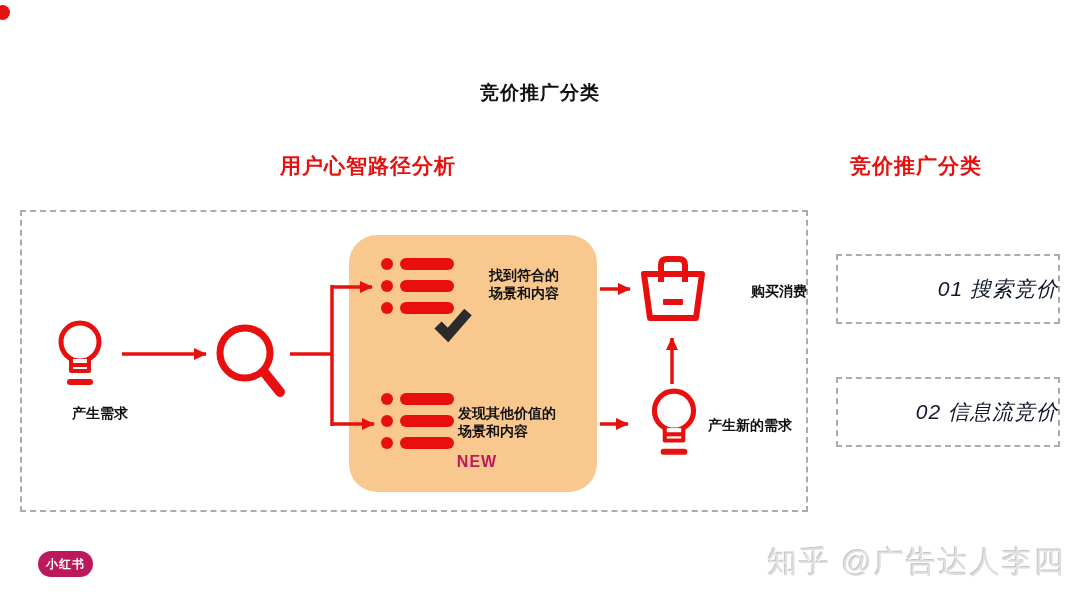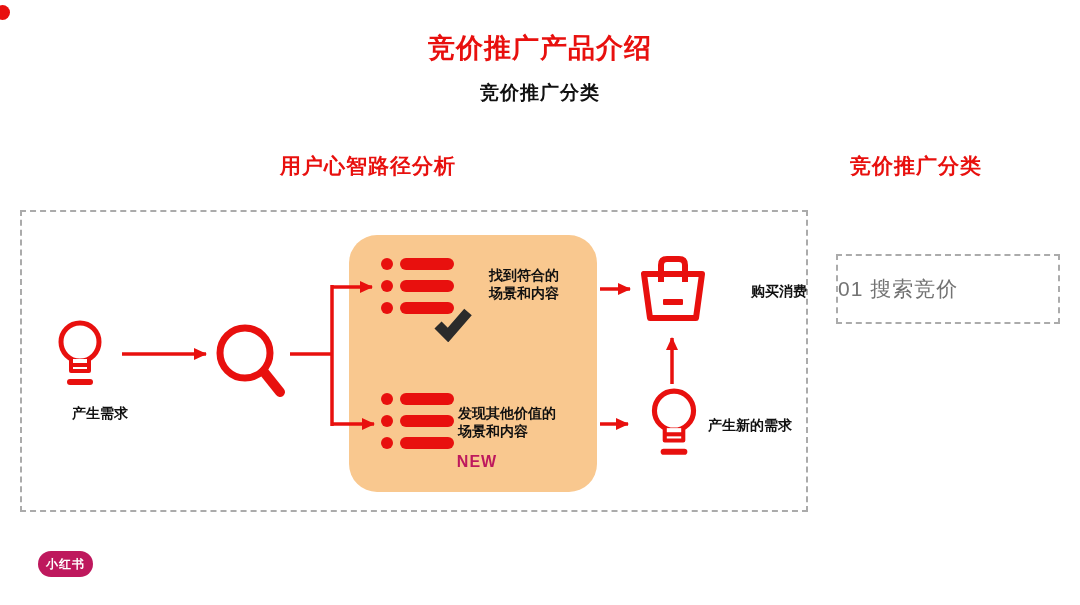--- a/index.html
+++ b/index.html
@@ -47,22 +47,22 @@
   .lbl-top{left:442px;top:54px;width:120px;text-align:center;}
   .lbl-bottom{left:436px;top:192px;width:130px;text-align:left;}
   .new-badge{position:absolute;left:415px;top:241px;width:80px;z-index:3;text-align:center;
     font-size:16px;font-weight:bold;color:#be185d;letter-spacing:1px;}
   .lbl-bag{left:695px;top:70px;width:90px;text-align:right;}
   .lbl-bulb2{left:686px;top:204px;width:100px;text-align:left;}
 
   .cat-box{
     position:absolute;left:836px;width:224px;height:70px;
     border:2px dashed #ABABAB;box-sizing:border-box;
-    display:flex;align-items:center;justify-content:flex-start;
-    font-size:21px;font-weight:500;color:#737373;letter-spacing:1px;
+    display:flex;align-items:center;justify-content:flex-end;
+    font-size:21px;font-weight:500;color:#0f172a;letter-spacing:1px;font-style:italic;
   }
   .cat1{top:254px;}
   .cat2{top:377px;}
 
   .logo-pill{
     position:absolute;left:38px;top:551px;width:55px;height:26px;border-radius:13px;
     background:#be185d;display:flex;align-items:center;justify-content:center;
     font-size:12px;font-weight:bold;color:#ffffff;letter-spacing:1px;
   }
   .watermark{
@@ -71,21 +71,20 @@
     text-shadow:1px 1px 0 #ffffff,-1px -1px 0 #c6c6c6;
   }
 </style>
 </head>
 <body>
 
 <div class="canvas">
 
   <div class="corner-mark"></div>
 
-  <h1 class="title">竞价推广产品介绍</h1>
   <h2 class="subtitle">竞价推广分类</h2>
 
   <div class="section-header left">用户心智路径分析</div>
   <div class="section-header right">竞价推广分类</div>
 
   <div class="main-panel">
 
     <div class="orange-panel"></div>
 
     <svg class="connectors" width="784" height="298" viewBox="0 0 784 298">
@@ -174,18 +173,24 @@
         <line x1="16" y1="62" x2="36" y2="62" stroke="#E8100E" stroke-width="6" stroke-linecap="round"></line>
       </svg>
     </div>
     <div class="lbl lbl-bulb2">产生新的需求</div>
 
   </div>
 
   <div class="cat-box cat1">
     <span>01 搜索竞价</span>
   </div>
+  <div class="cat-box cat2">
+    <span>02 信息流竞价</span>
+  </div>
 
   <div class="logo-pill">
     <span>小红书</span>
+  </div>
+  <div class="watermark">
+    <span>知乎 @广告达人李四</span>
   </div>
 
 </div>
 
 </body></html>

